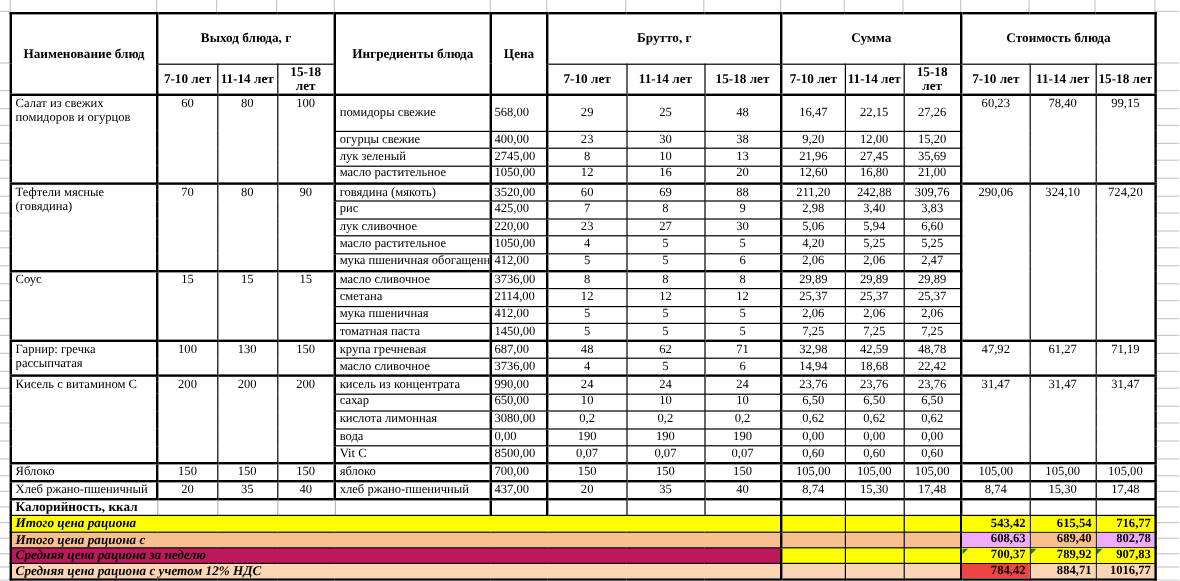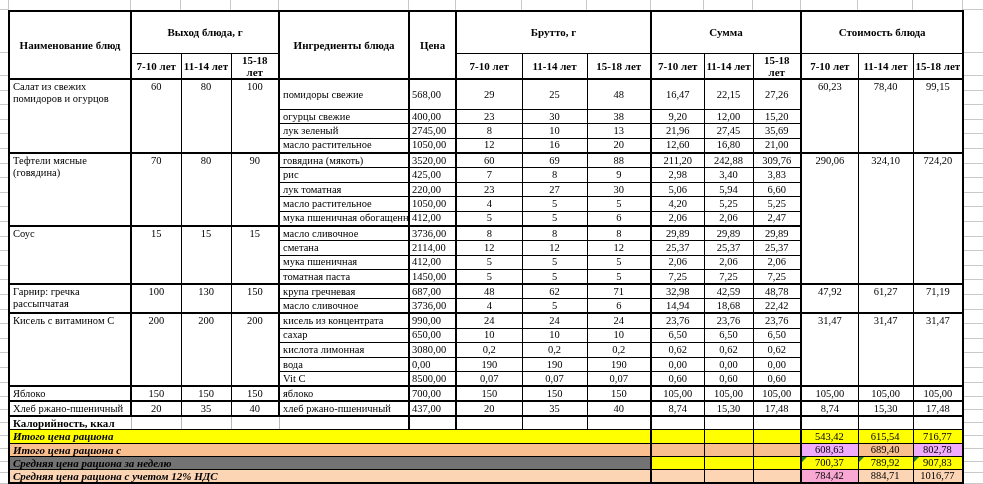--- a/index.html
+++ b/index.html
@@ -24,21 +24,21 @@
   .bt2{border-top-width:2px;}
   thead tr.sub th{border-bottom-width:2px;}
   td.dish{white-space:normal;vertical-align:top;text-align:left;padding:1px 2px 0 3px;}
   td.top{vertical-align:top;padding-top:1px;}
   td.c{text-align:center;}
   td.r{text-align:left;padding-right:0;}
   td.ing{text-align:left;padding-left:3px;}
   td.grayb{border-right-color:#b8b8b8;}
   td.cal-label{font-weight:bold;font-size:11px;text-align:left;padding-left:3px;}
   td.total-label{font-weight:bold;font-style:italic;font-size:11px;text-align:left;padding-left:3px;}
-  td.total-val{font-weight:normal;text-align:center;padding-right:3px;position:relative;}
+  td.total-val{font-weight:bold;text-align:right;padding-right:3px;position:relative;}
   td.err::before{
     content:"";position:absolute;left:0;top:0;width:0;height:0;
     border-top:5px solid var(--errc,#1E7B34);border-right:5px solid transparent;
   }
 </style>
 </head>
 <body>
 
 <div id="grid-layer">
     <div class="gridline" style="left: 8px; top: 0px; width: 1px; height: 10px; background: rgb(201, 201, 201);"></div>
@@ -249,21 +249,21 @@
         <td class="ing bl2">рис</td>
         <td class="r bl2">425,00</td>
         <td class="c bl2">7</td>
         <td class="c">8</td>
         <td class="c">9</td>
         <td class="c bl2">2,98</td>
         <td class="c">3,40</td>
         <td class="c">3,83</td>
       </tr>
       <tr style="height: 14.6px;">
-        <td class="ing bl2">лук томатная</td>
+        <td class="ing bl2">лук сливочное</td>
         <td class="r bl2">220,00</td>
         <td class="c bl2">23</td>
         <td class="c">27</td>
         <td class="c">30</td>
         <td class="c bl2">5,06</td>
         <td class="c">5,94</td>
         <td class="c">6,60</td>
       </tr>
       <tr style="height: 14.6px;">
         <td class="ing bl2">масло растительное</td>
@@ -476,31 +476,31 @@
       <tr style="height: 13px;">
         <td class="total-label" colspan="9" style="background: rgb(250, 191, 143);">Итого цена рациона с</td>
         <td class=" bl2" style="background: rgb(250, 191, 143);"></td>
         <td style="background: rgb(250, 191, 143);"></td>
         <td style="background: rgb(250, 191, 143);"></td>
         <td class="total-val bl2" style="background: #f0abfc;">608,63</td>
         <td class="total-val" style="background: rgb(250, 191, 143);">689,40</td>
         <td class="total-val" style="background: #f0abfc;">802,78</td>
       </tr>
       <tr style="height: 13px;">
-        <td class="total-label" colspan="9" style="background: #737373;">Средняя цена рациона за неделю</td>
+        <td class="total-label" colspan="9" style="background: #be185d;">Средняя цена рациона за неделю</td>
         <td class=" bl2" style="background: rgb(255, 255, 0);"></td>
         <td style="background: rgb(255, 255, 0);"></td>
         <td style="background: rgb(255, 255, 0);"></td>
         <td class="total-val err bl2" style="background: rgb(255, 255, 0);">700,37</td>
         <td class="total-val err" style="background: rgb(255, 255, 0);">789,92</td>
         <td class="total-val err" style="background: rgb(255, 255, 0);">907,83</td>
       </tr>
       <tr style="height: 13px;">
         <td class="total-label" colspan="9" style="background: rgb(252, 213, 180);">Средняя цена рациона с учетом 12% НДС</td>
         <td class=" bl2" style="background: rgb(252, 213, 180);"></td>
         <td style="background: rgb(252, 213, 180);"></td>
         <td style="background: rgb(252, 213, 180);"></td>
-        <td class="total-val bl2" style="background: #f9a8d4;">784,42</td>
+        <td class="total-val bl2" style="background: #ef4444;">784,42</td>
         <td class="total-val" style="background: rgb(252, 213, 180);">884,71</td>
         <td class="total-val" style="background: rgb(252, 213, 180);">1016,77</td>
       </tr>
     </tbody>
 </table>
 
 </body></html>

